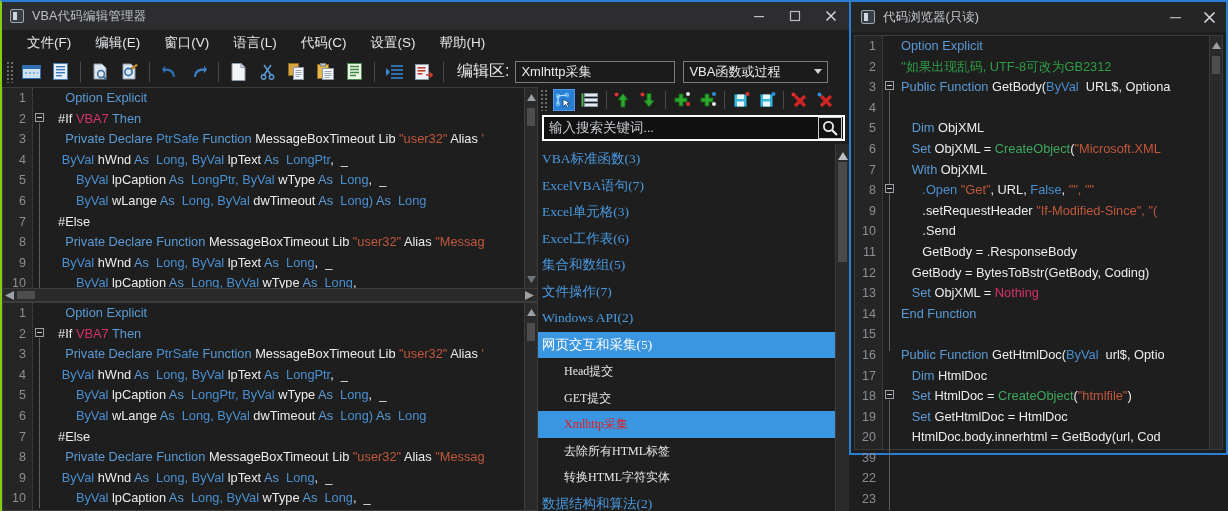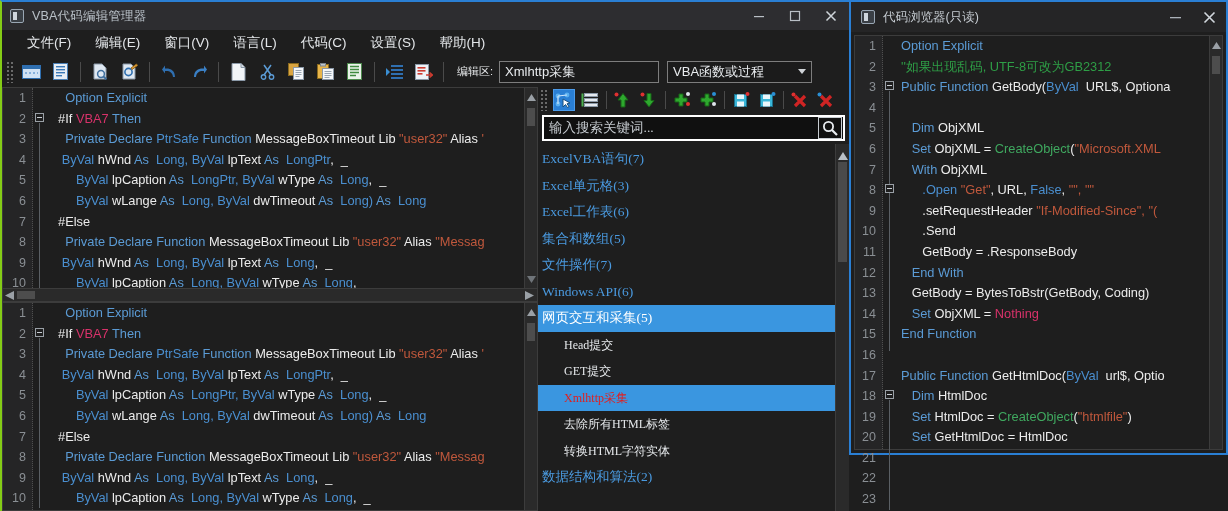--- a/index.html
+++ b/index.html
@@ -52,21 +52,21 @@
     height: 31px; display: flex; align-items: center; background: #1e1e1e;
     padding-left: 4px; flex: none; gap: 0px;
   }
   .grip { width: 8px; height: 22px; margin-right: 3px;
     background-image: radial-gradient(circle, #6a6a6a 1px, transparent 1px);
     background-size: 4px 4px; }
   .tb-sep { width: 1px; height: 20px; background: #4a4a4a; margin: 0 5px; flex:none; }
   .tbi { width: 23px; height: 23px; margin: 0 3px; position: relative; flex: none;
          display:flex; align-items:center; justify-content:center;}
   .tbi svg { display:block; }
-  .tb-label { color: #e6e8ea; font-size: 11px; margin: 0 6px 0 8px; white-space: nowrap; }
+  .tb-label { color: #e6e8ea; font-size: 16px; margin: 0 6px 0 8px; white-space: nowrap; }
   .tb-input {
     width: 160px; height: 22px; background: #1b1b1b; border: 1px solid #7d7d7d;
     color: #e9ecef; font-size: 13px; padding: 0 5px; font-family: "Liberation Sans", sans-serif;
   }
   .tb-select {
     width: 145px; height: 22px; background: #1b1b1b; border: 1px solid #7d7d7d;
     color: #e9ecef; font-size: 13px; padding: 0 5px; margin-left: 8px;
     display: flex; align-items: center; position: relative;
   }
   .tb-select .cap { flex: 1; }
@@ -539,26 +539,27 @@
           <div class="search-btn">
             <svg width="16" height="16" viewBox="0 0 16 16">
                 <circle cx="6.5" cy="6.5" r="4.6" fill="none" stroke="#e9edf1" stroke-width="1.8"></circle>
                 <path d="M10 10 L15 15" stroke="#e9edf1" stroke-width="2.2"></path>
               </svg>
           </div>
         </div>
 
         <div class="tree-body">
           <div class="tree-list" id="tree-list">
+              <div class="tnode">VBA标准函数(3)</div>
               <div class="tnode">ExcelVBA语句(7)</div>
               <div class="tnode">Excel单元格(3)</div>
               <div class="tnode">Excel工作表(6)</div>
               <div class="tnode">集合和数组(5)</div>
               <div class="tnode">文件操作(7)</div>
-              <div class="tnode">Windows API(6)</div>
+              <div class="tnode">Windows API(2)</div>
               <div class="tnode sel">网页交互和采集(5)</div>
               <div class="tleaf">Head提交</div>
               <div class="tleaf">GET提交</div>
               <div class="tleaf sel">Xmlhttp采集</div>
               <div class="tleaf">去除所有HTML标签</div>
               <div class="tleaf">转换HTML字符实体</div>
               <div class="tnode">数据结构和算法(2)</div>
             </div>
           <div class="tree-scroll">
             <div style="position:absolute;left:2px;top:2px">
@@ -606,21 +607,21 @@
           <div class="ln">11</div>
           <div class="ln">12</div>
           <div class="ln">13</div>
           <div class="ln">14</div>
           <div class="ln">15</div>
           <div class="ln">16</div>
           <div class="ln">17</div>
           <div class="ln">18</div>
           <div class="ln">19</div>
           <div class="ln">20</div>
-          <div class="ln">21</div>
+          <div class="ln">39</div>
           <div class="ln">22</div>
           <div class="ln">23</div>
           <div class="ln">24</div>
         </div>
       <div class="fold-col">
         <div class="fold-box" style="top:45px"></div>
         <div class="fold-line" style="top:55px;height:260px"></div>
         <div class="fold-box" style="top:148px"></div>
         <div class="fold-box" style="top:354px"></div>
         <div class="fold-line" style="top:364px;height:110px"></div>
@@ -630,21 +631,20 @@
           <div class="cl"><span class="cmt">''如果出现乱码, UTF-8可改为GB2312</span></div>
           <div class="cl"><span class="kw">Public Function </span><span class="id">GetBody(</span><span class="kw2">ByVal </span><span class="id"> URL$, Optiona</span></div>
           <div class="cl"><span class="id"></span></div>
           <div class="cl"><span class="id">   </span><span class="kw">Dim </span><span class="id">ObjXML</span></div>
           <div class="cl"><span class="id">   </span><span class="kw">Set </span><span class="id">ObjXML = </span><span class="fn">CreateObject</span><span class="id">(</span><span class="str">"Microsoft.XML</span></div>
           <div class="cl"><span class="id">   </span><span class="kw">With </span><span class="id">ObjXML</span></div>
           <div class="cl"><span class="id">      </span><span class="kw2">.Open </span><span class="str">"Get"</span><span class="id">, URL, </span><span class="kw2">False</span><span class="id">, </span><span class="str">"", ""</span></div>
           <div class="cl"><span class="id">      </span><span class="id">.setRequestHeader </span><span class="str">"If-Modified-Since", "(</span></div>
           <div class="cl"><span class="id">      </span><span class="id">.Send</span></div>
           <div class="cl"><span class="id">      </span><span class="id">GetBody = .ResponseBody</span></div>
-          <div class="cl"><span class="id">   </span><span class="kw">End With</span></div>
           <div class="cl"><span class="id">   </span><span class="id">GetBody = BytesToBstr(GetBody, Coding)</span></div>
           <div class="cl"><span class="id">   </span><span class="kw">Set </span><span class="id">ObjXML = </span><span class="lit">Nothing</span></div>
           <div class="cl"><span class="kw">End Function</span></div>
           <div class="cl"><span class="id"></span></div>
           <div class="cl"><span class="kw">Public Function </span><span class="id">GetHtmlDoc(</span><span class="kw2">ByVal </span><span class="id"> url$, Optio</span></div>
           <div class="cl"><span class="id">   </span><span class="kw">Dim </span><span class="id">HtmlDoc</span></div>
           <div class="cl"><span class="id">   </span><span class="kw">Set </span><span class="id">HtmlDoc = </span><span class="fn">CreateObject</span><span class="id">(</span><span class="str">"htmlfile"</span><span class="id">)</span></div>
           <div class="cl"><span class="id">   </span><span class="kw">Set </span><span class="id">GetHtmlDoc = HtmlDoc</span></div>
           <div class="cl"><span class="id">   </span><span class="id">HtmlDoc.body.innerhtml = GetBody(url, Cod</span></div>
           <div class="cl"><span class="kw">End Function</span></div>

